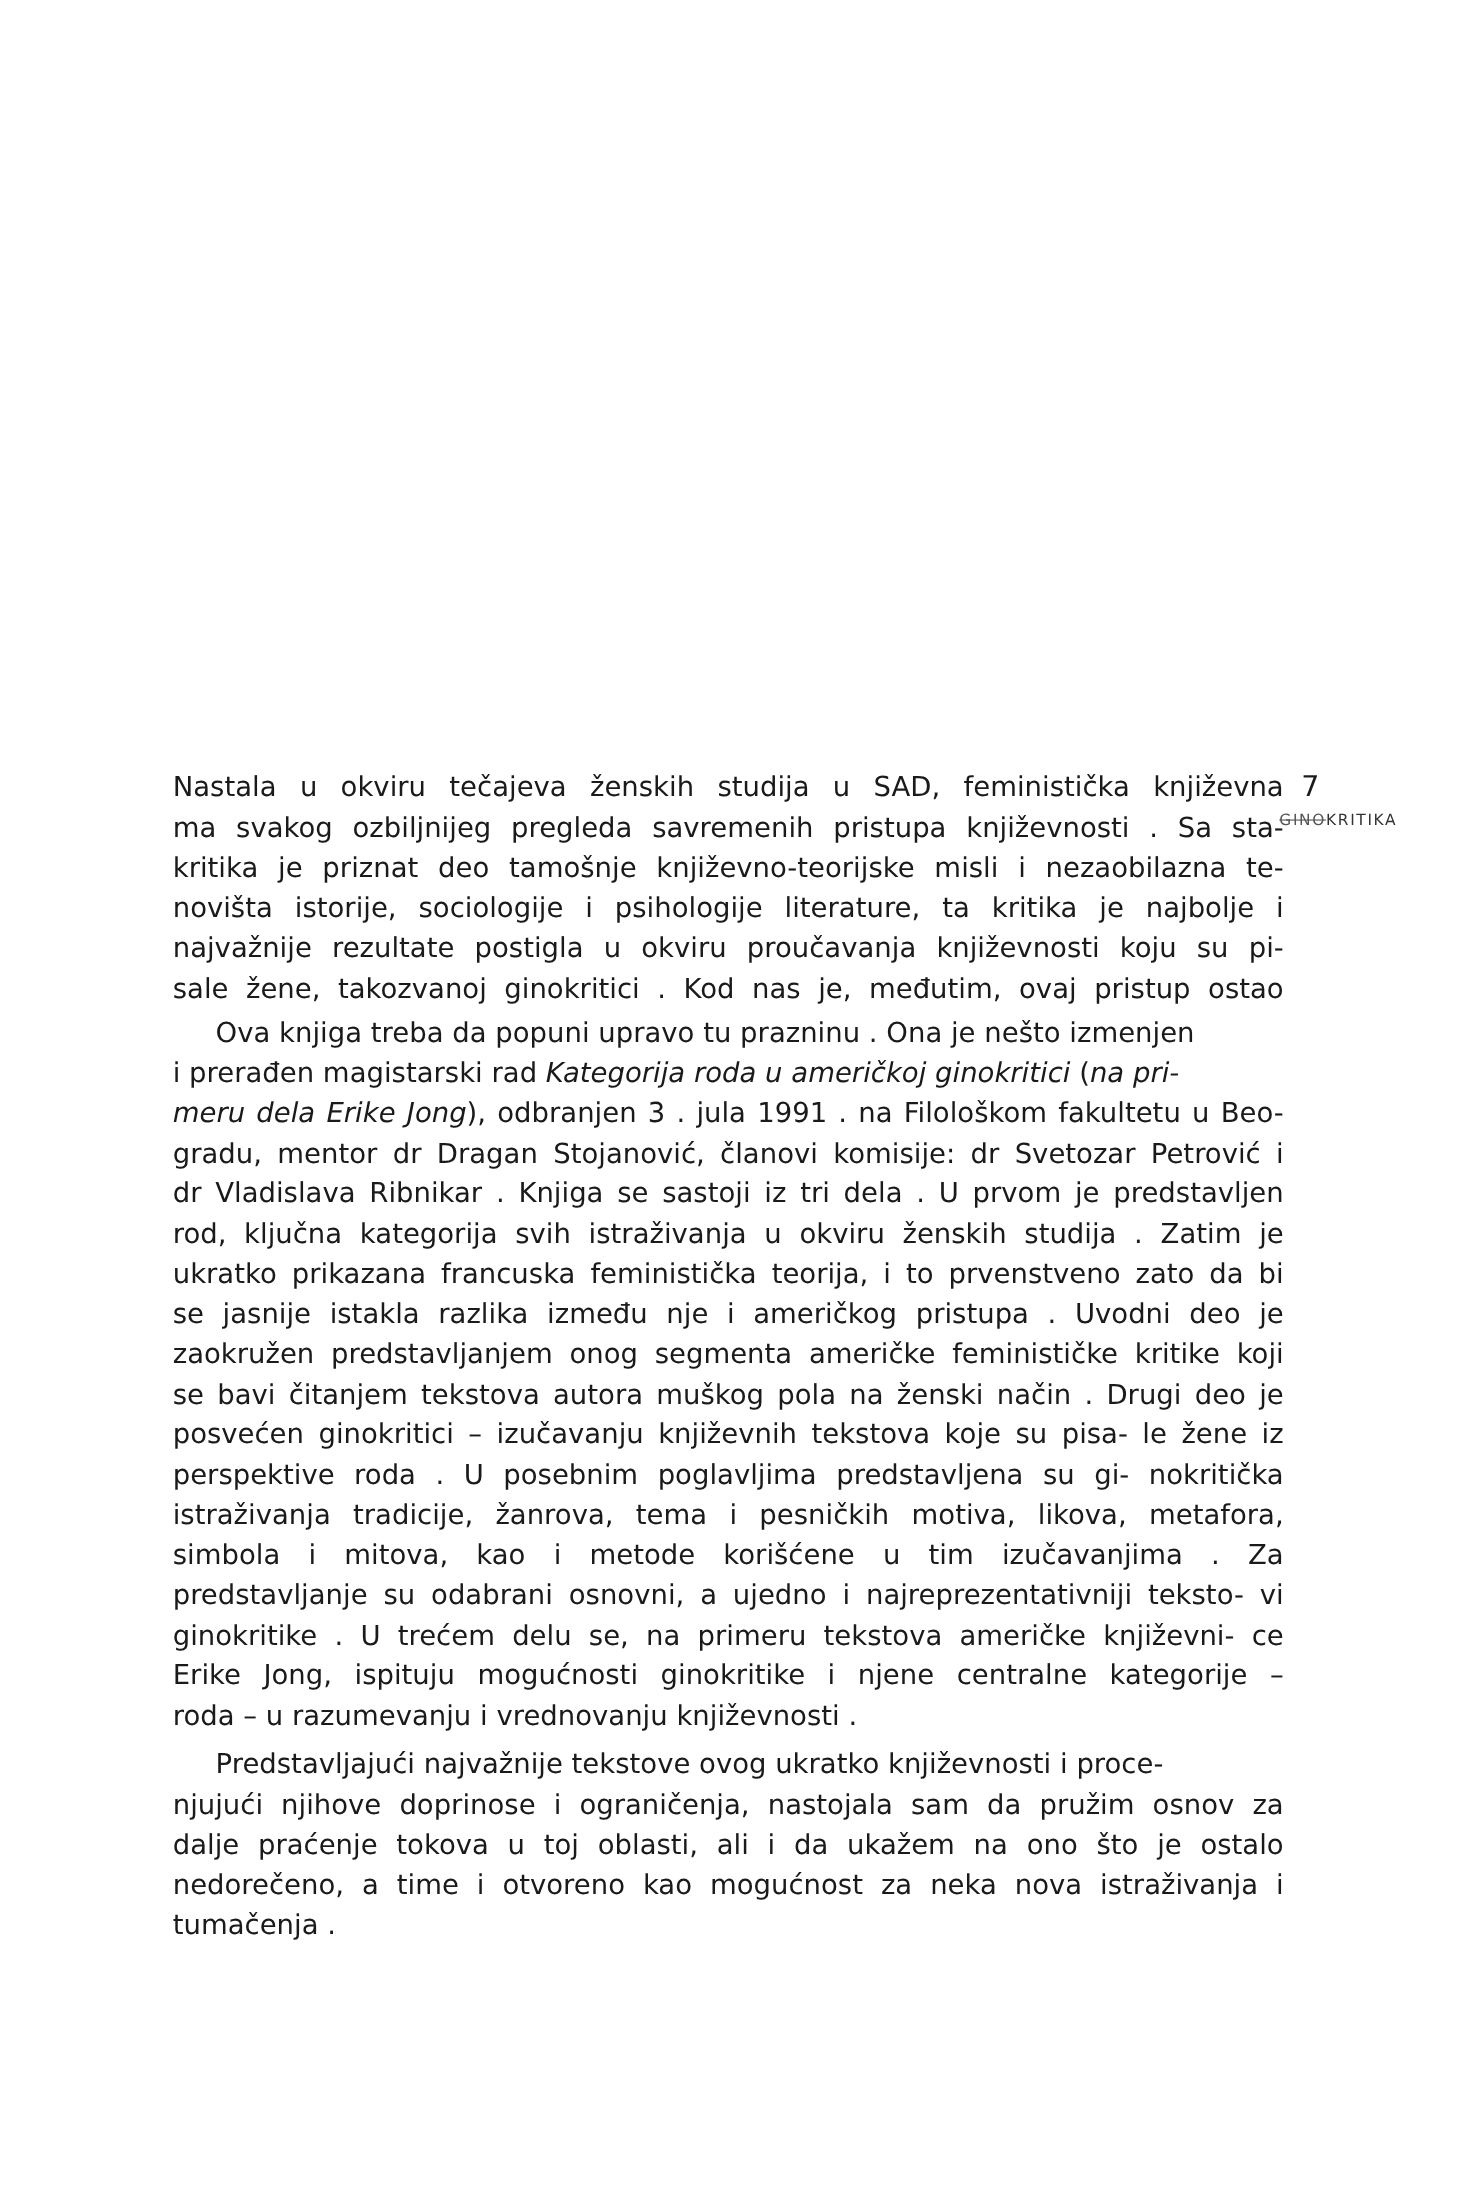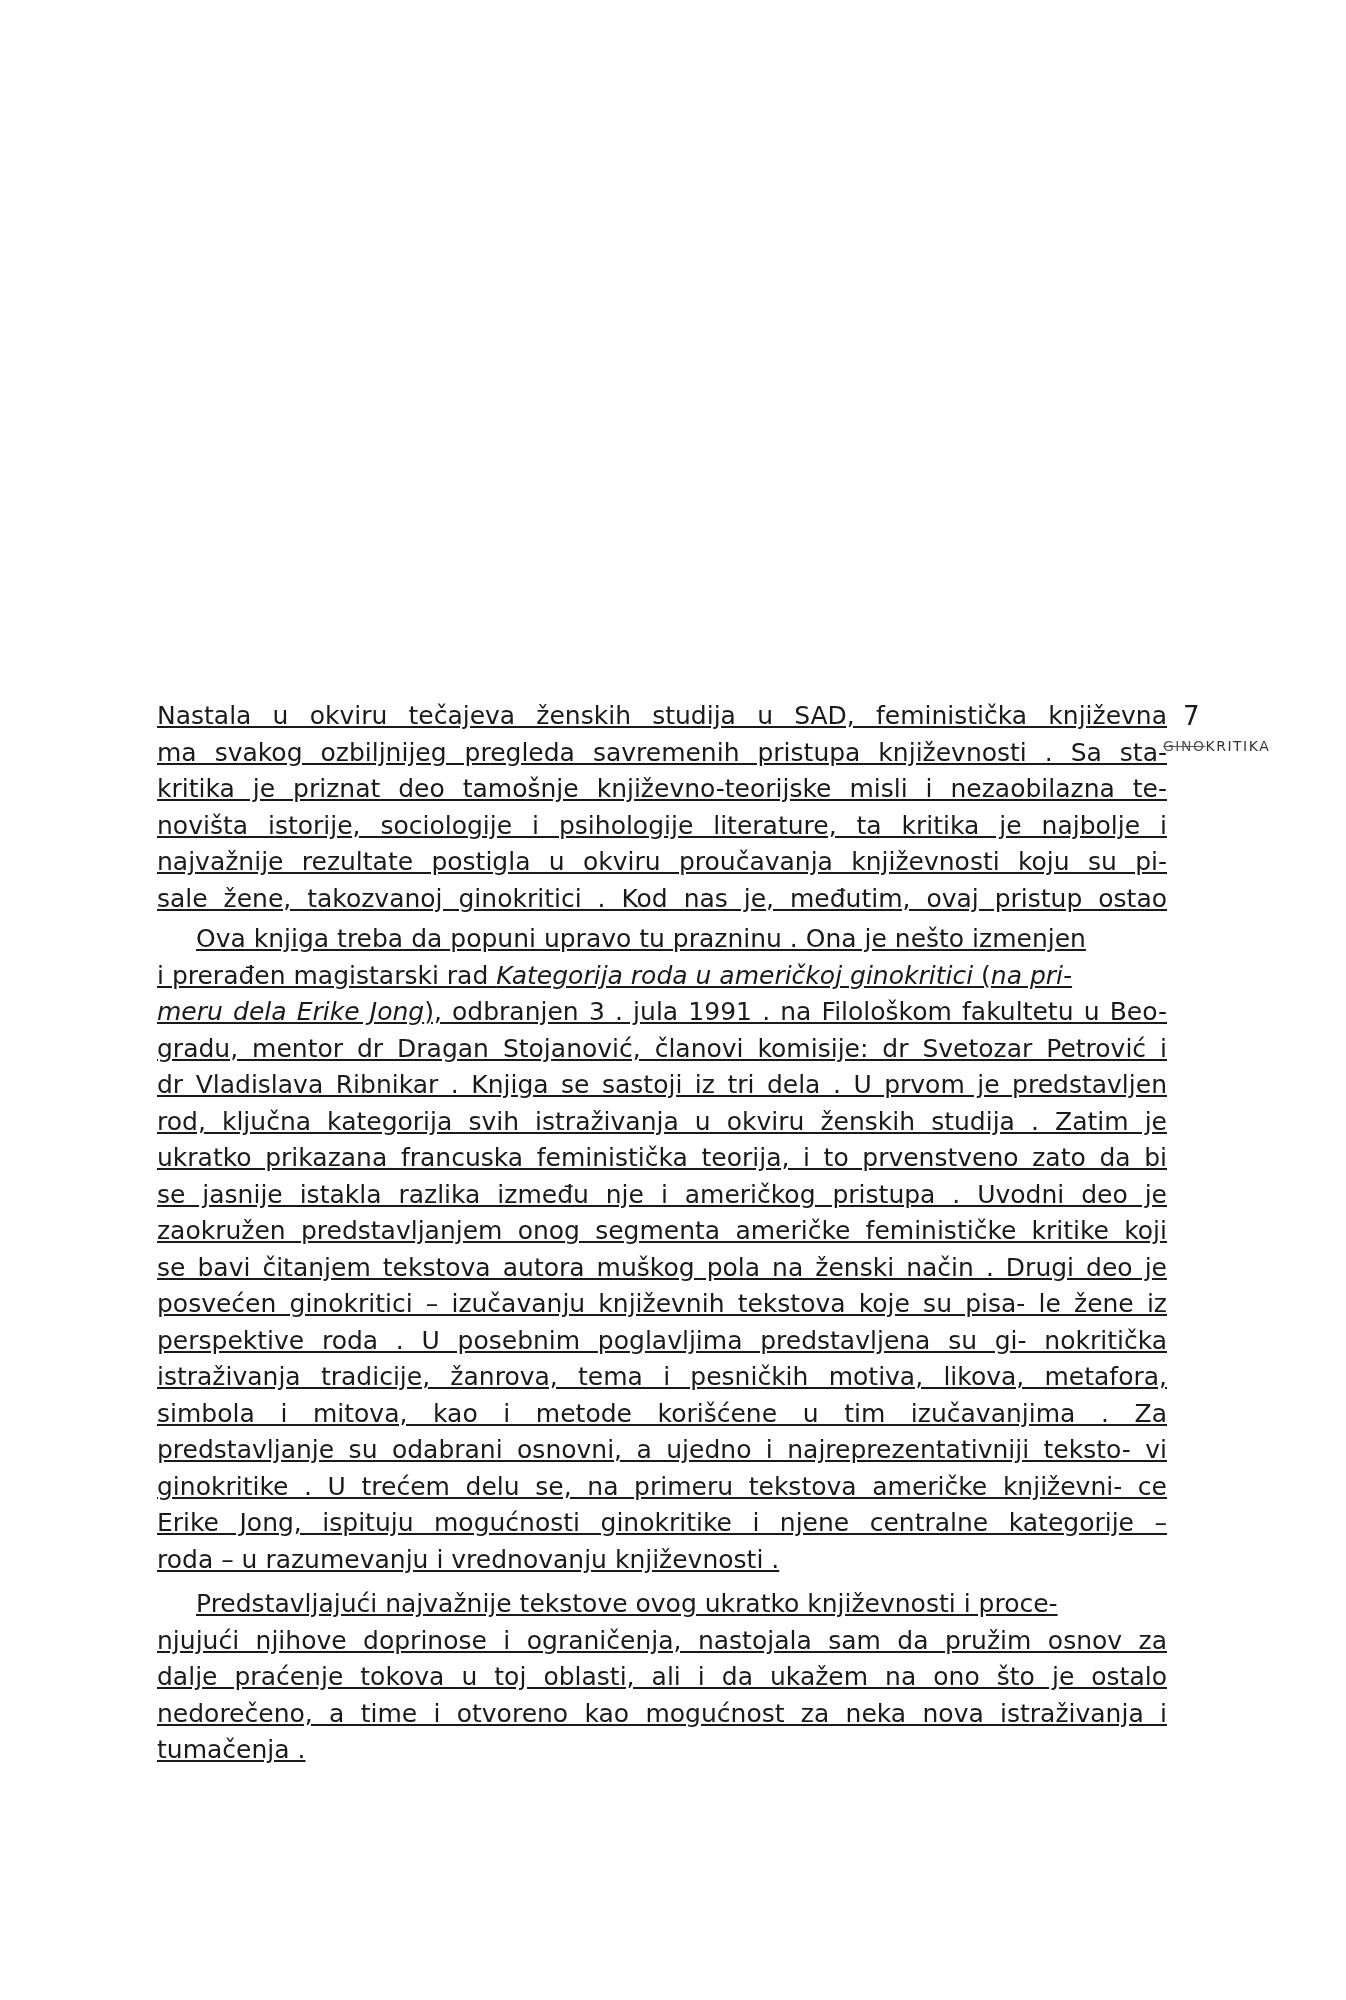--- a/index.html
+++ b/index.html
@@ -1,21 +1,21 @@
 <!DOCTYPE html>
 <html><head>
 <meta charset="utf-8">
 <style>
   html, body { margin: 0; padding: 0; background: #ffffff; }
   body { width: 1346px; height: 2000px; position: relative; overflow: hidden;
          font-family: "DejaVu Sans", sans-serif; color: #1a1a1a; }
   .page { position: absolute; left: 0; top: 0; width: 1346px; height: 2000px; background: #fff; }
   .body-text { position: absolute; left: 157px; top: 698px; width: 1010px;
                font-size: 25px; line-height: 36.5px; }
-  .line { display: block; white-space: nowrap; height: 36.5px; text-decoration: underline; }
+  .line { display: block; white-space: nowrap; height: 36.5px; }
   .line.j { text-align: justify; text-align-last: justify; white-space: normal; }
   .line.indent { padding-left: 39px; }
   .gap-small { height: 4px; }
   .gap-mid { height: 8px; }
   em { font-style: italic; margin-top: 24px; }
   .page-number { position: absolute; left: 1183px; top: 698px; font-size: 26px; line-height: 36px; color: #1a1a1a; }
   .running-head { position: absolute; left: 1163px; top: 738px; font-size: 14px; letter-spacing: 1.5px; color: #333; }
   .running-head .struck { text-decoration: line-through; color: #555; }
 </style>
 </head>

